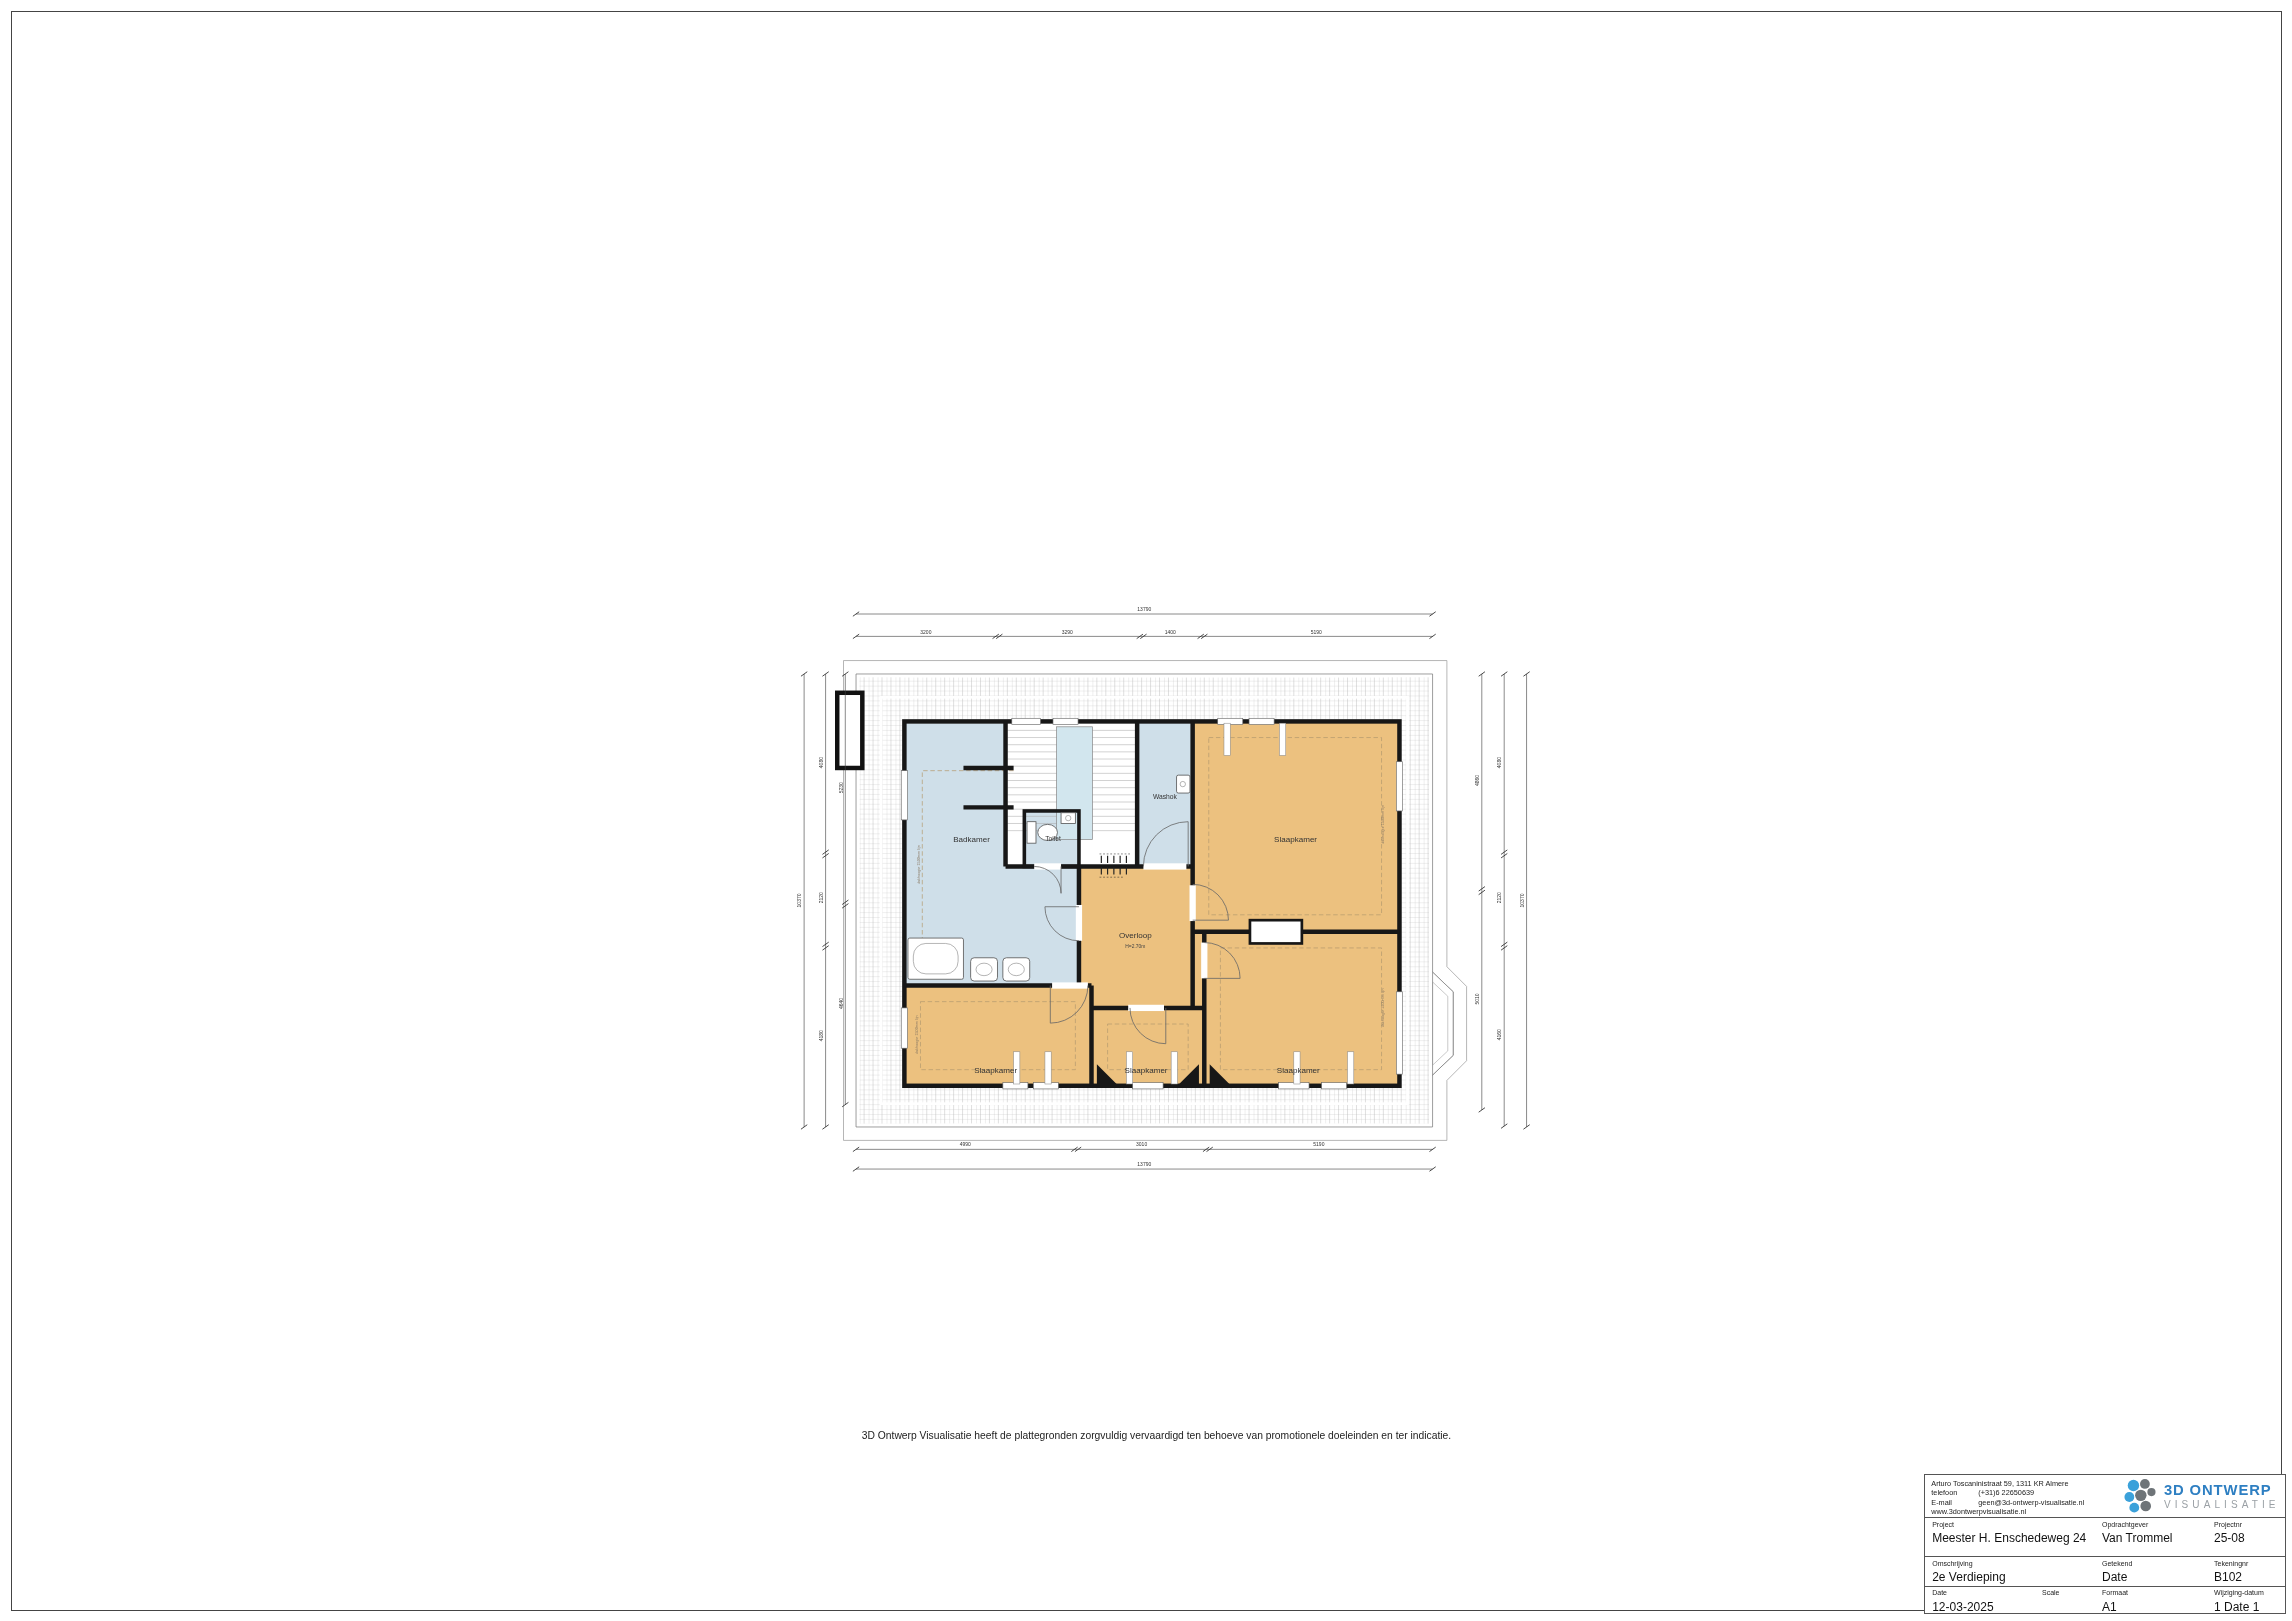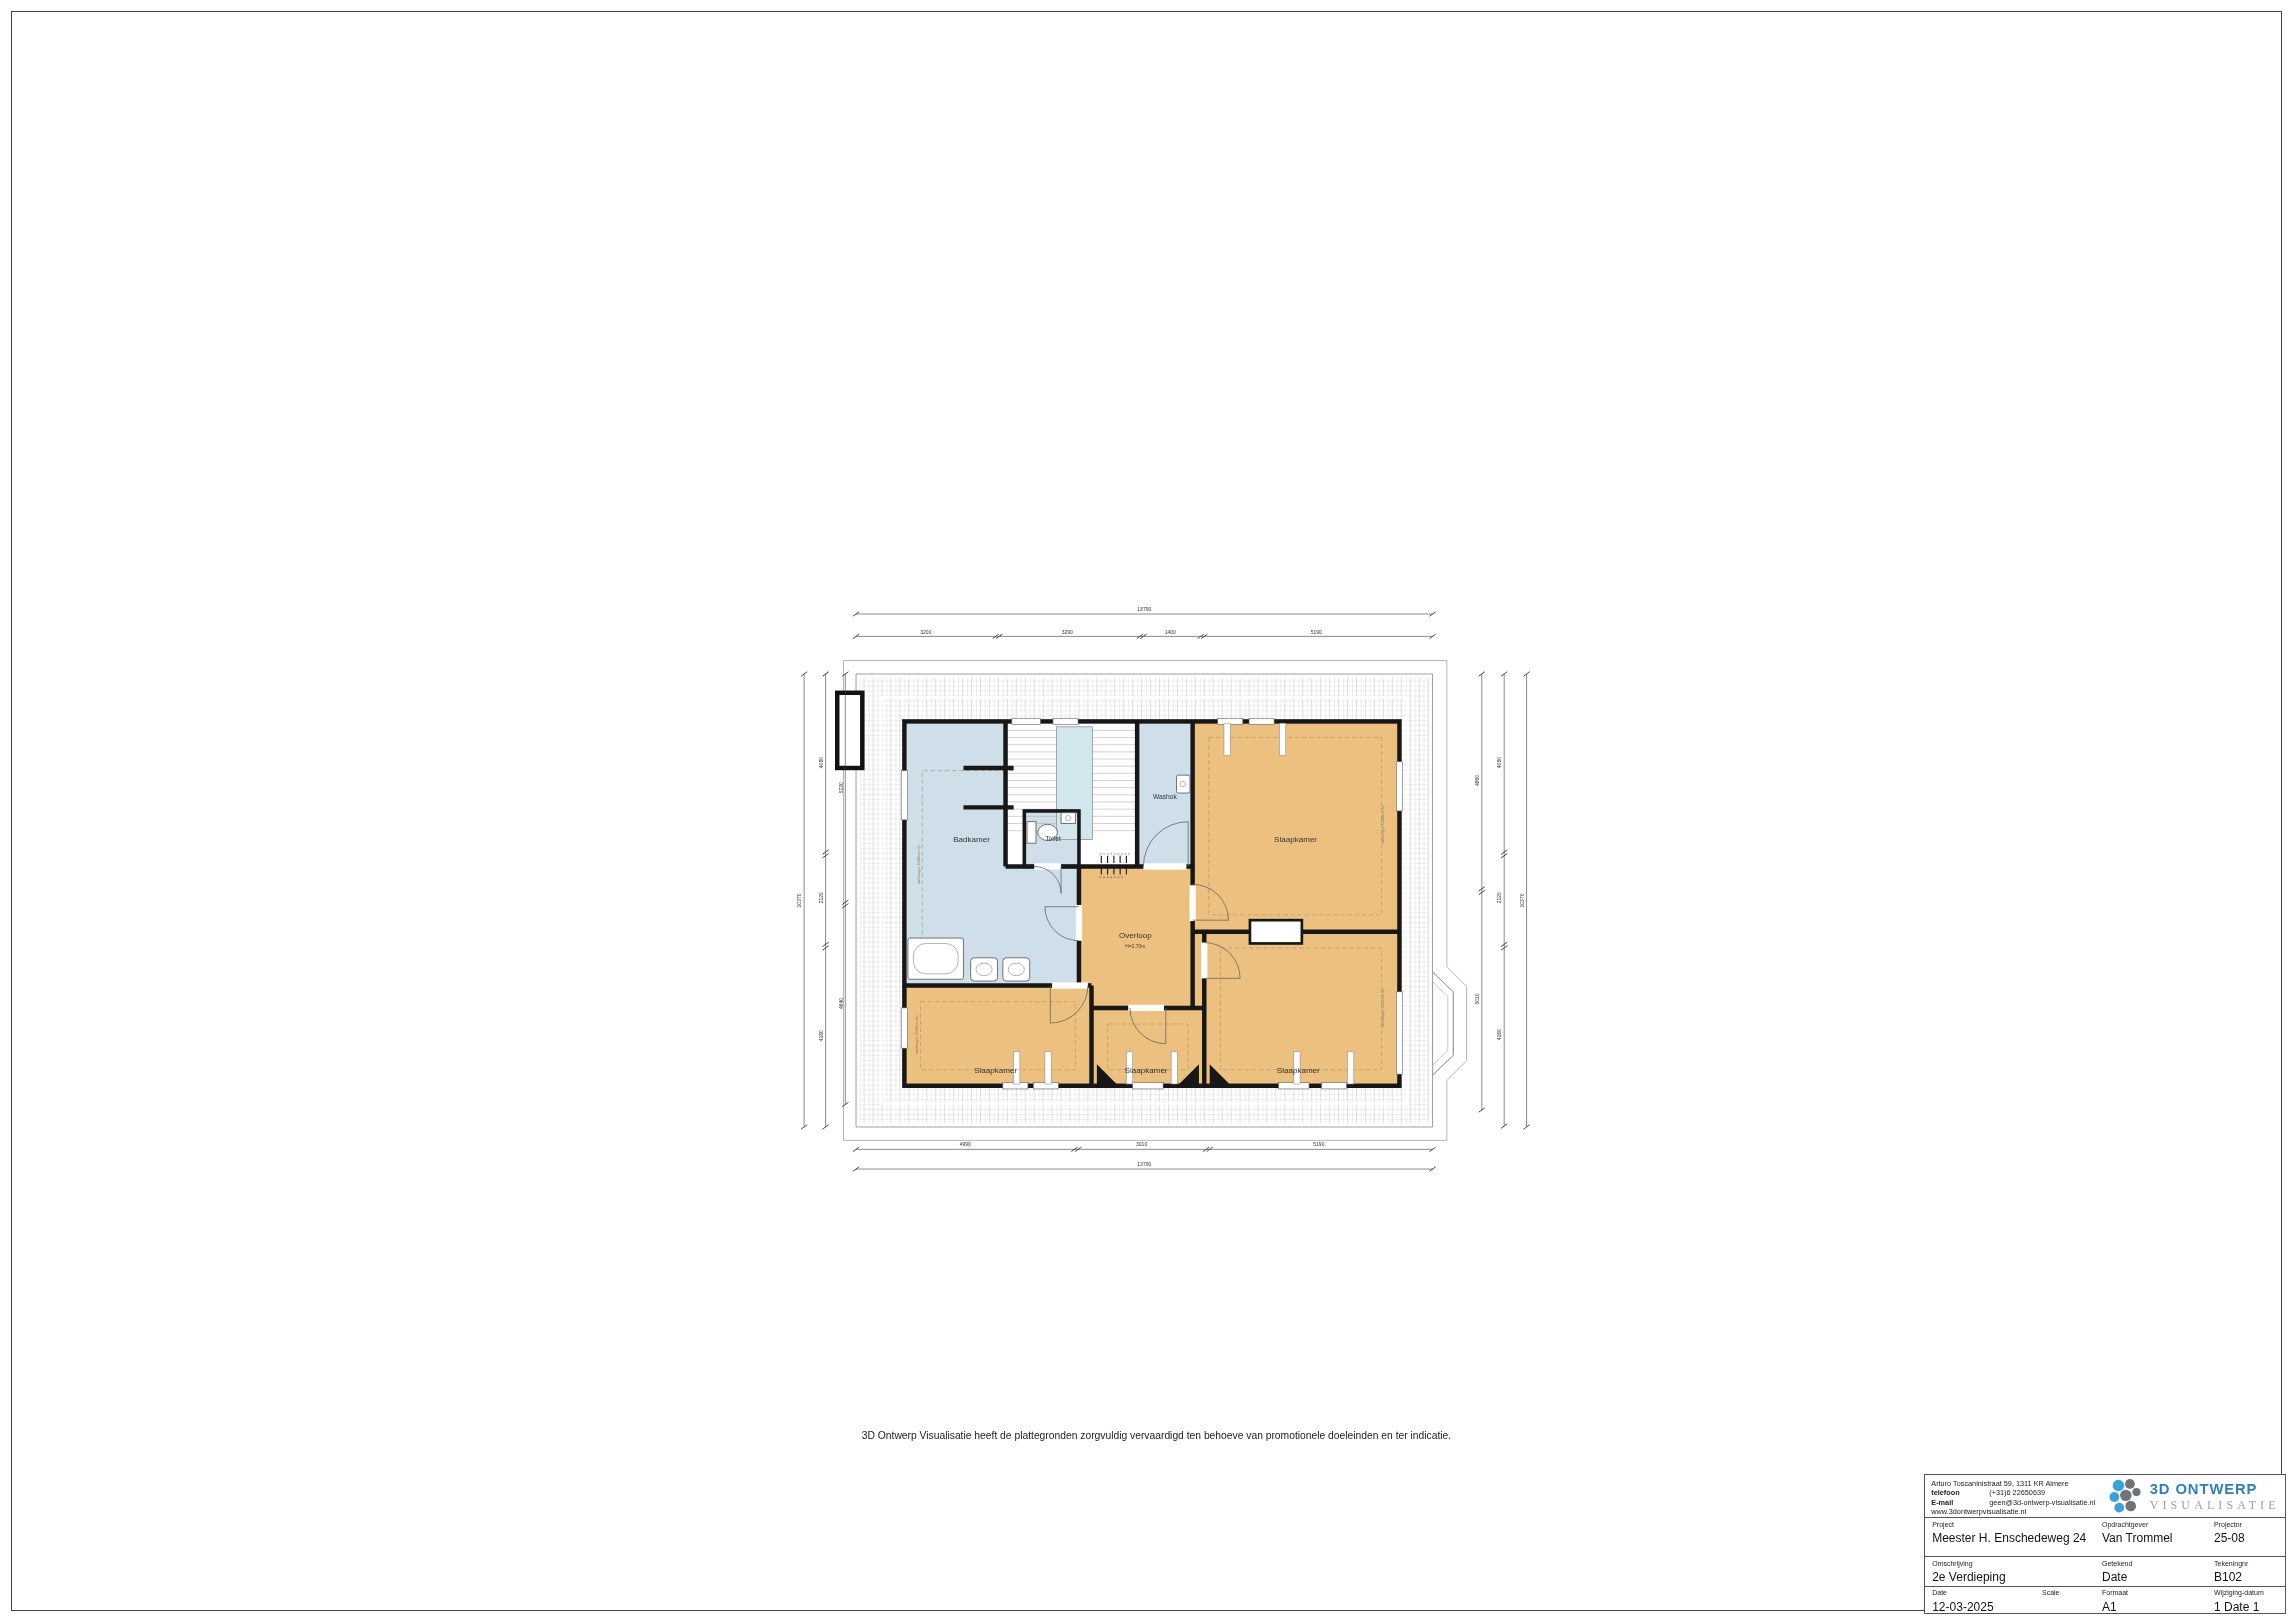--- a/index.html
+++ b/index.html
@@ -9,25 +9,25 @@
   
   #plan{position:absolute;left:788px;top:587px;width:752px;height:618px;}
   
   #disclaimer{position:absolute;left:0;right:0;top:1428px;text-align:center;
               font-size:10.3px;line-height:1.55;color:#222;padding-left:20px;}
   
   #tb{position:absolute;left:1924px;top:1474px;width:362px;height:140px;
       border:1.3px solid #555;background:#fff;box-sizing:border-box;font-size:7.2px;}
   .tb-top{position:relative;height:42px;border-bottom:0.9px solid #555;}
   .tb-address{position:absolute;left:6.3px;top:3.6px;font-size:7.3px;line-height:1.3;color:#222;}
-  .tb-al{display:inline-block;width:58px;font-weight:bold;}
+  .tb-al{display:inline-block;width:47px;}
   .tb-logo{position:absolute;right:5.4px;top:2.7px;display:flex;align-items:center;}
   .tb-logo-text{margin-left:6.3px;text-align:left;}
   .tb-logo-1{font-size:14.8px;font-weight:bold;color:#2e7fc2;letter-spacing:0.9px;line-height:1;}
-  .tb-logo-2{font-size:12px;color:#9aa0a5;letter-spacing:4.1px;line-height:1;margin-top:1.8px;font-family:Liberation Serif, serif;}
+  .tb-logo-2{font-size:10px;color:#9aa0a5;letter-spacing:4.1px;line-height:1;margin-top:1.8px;}
   .tb-row{position:relative;box-sizing:border-box;}
   .r1{height:39px;border-bottom:0.9px solid #555;}
   .r2{height:29.6px;border-bottom:0.9px solid #555;}
   .r3{height:26px;}
   .cell{position:absolute;top:2.7px;}
   .c1{left:7.2px;} .c1b{left:117px;} .c2{left:177px;} .c3{left:280px;margin-left:9px;}
   .lbl{font-size:7px;color:#222;}
   .val{font-size:12px;color:#111;margin-top:3.6px;white-space:nowrap;}
   
   text{font-family:"Liberation Sans", sans-serif;}

